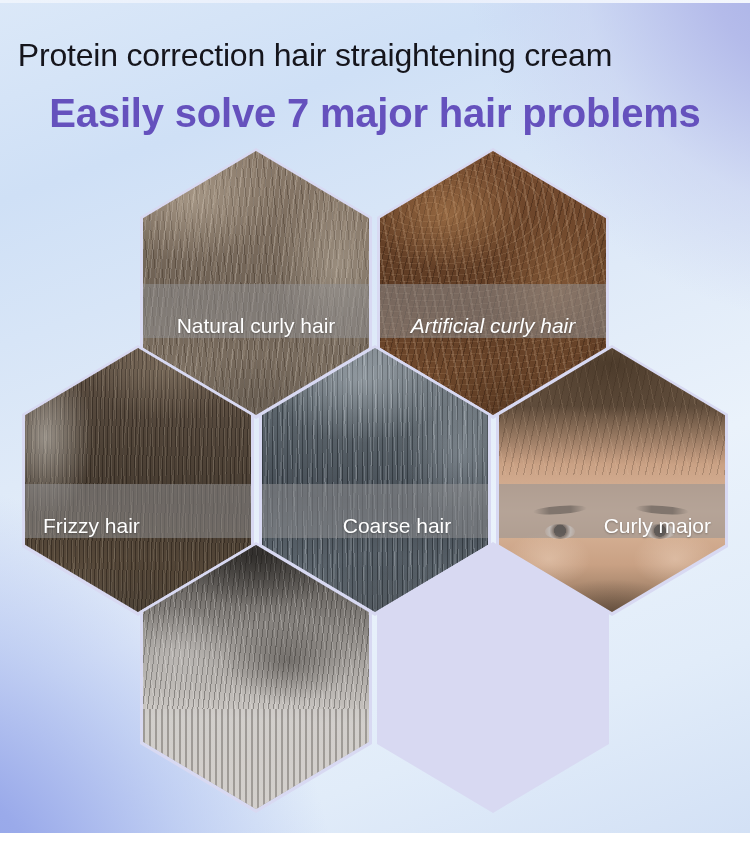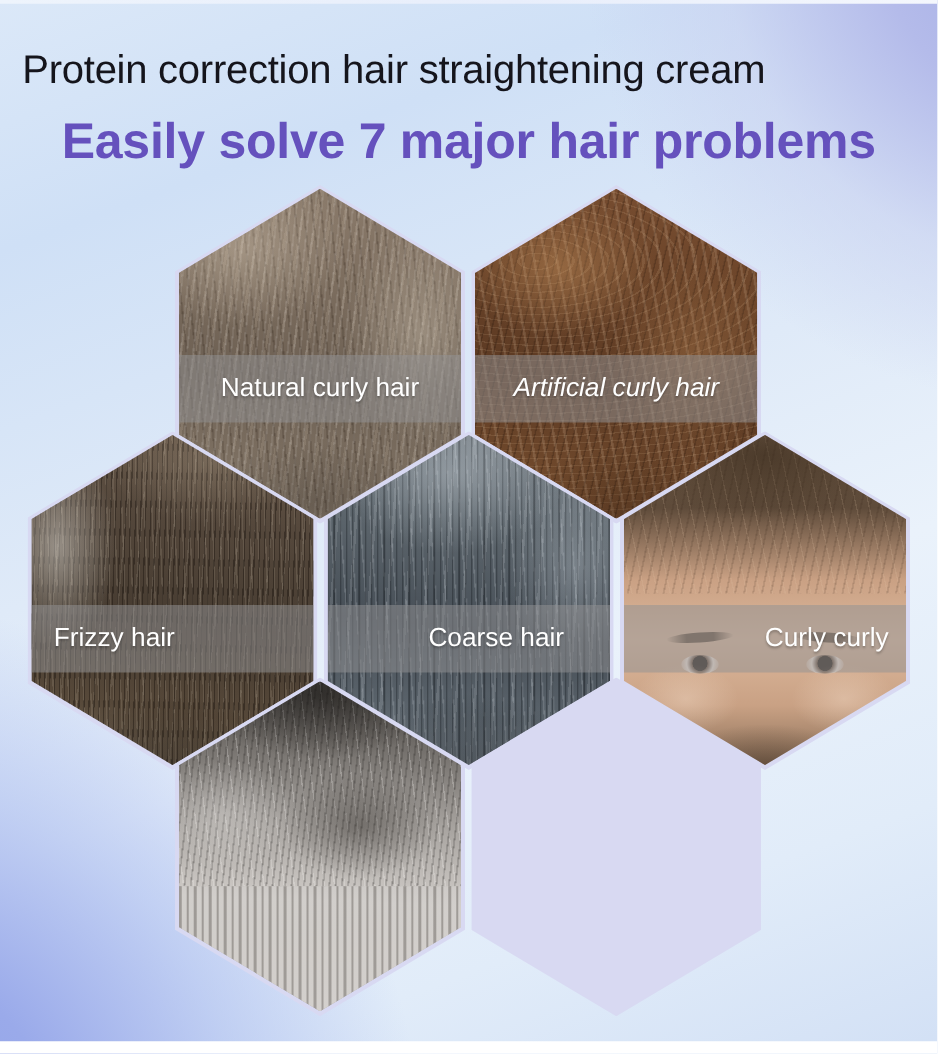--- a/index.html
+++ b/index.html
@@ -51,21 +51,21 @@
     -webkit-clip-path:polygon(50% 0%,100% 25.5%,100% 74.5%,50% 100%,0% 74.5%,0% 25.5%);
     clip-path:polygon(50% 0%,100% 25.5%,100% 74.5%,50% 100%,0% 74.5%,0% 25.5%);
     background:#d8d9f2;
   }
   .hex-img{position:absolute;inset:0;}
 
   
   .hex-band{
     position:absolute;left:0;width:226px;height:54px;
     background:rgba(146,146,148,0.52);
-    display:flex;align-items:center;
+    display:flex;align-items:flex-end;
     box-sizing:border-box;
   }
   .hex-band span{
     color:#ffffff;font-size:21px;line-height:24px;
     text-shadow:0 1px 2px rgba(0,0,0,0.28);
     white-space:nowrap;
   }
   .band-center{justify-content:center;}
   .band-left{justify-content:flex-start;padding-left:18px;}
   .band-right{justify-content:flex-end;padding-right:14px;}
@@ -257,21 +257,21 @@
     <div class="hex" style="left:499px;top:348px;">
       <div class="hex-img tex t-bangs">
         <div class="strands"></div>
         <div class="brow l"></div>
         <div class="brow r"></div>
         <div class="eye l"></div>
         <div class="eye r"></div>
         <div class="hl"></div>
       </div>
       <div class="hex-band band-right" style="top:136px;">
-        <span>Curly curly</span>
+        <span>Curly major</span>
       </div>
     </div>
 
     <div class="hex-rim" style="left:140px;top:542px;"></div>
     <div class="hex" style="left:143px;top:545px;">
       <div class="hex-img tex t-tail">
         <div class="strands"></div>
         <div class="knit"></div>
         <div class="hl"></div>
       </div>

